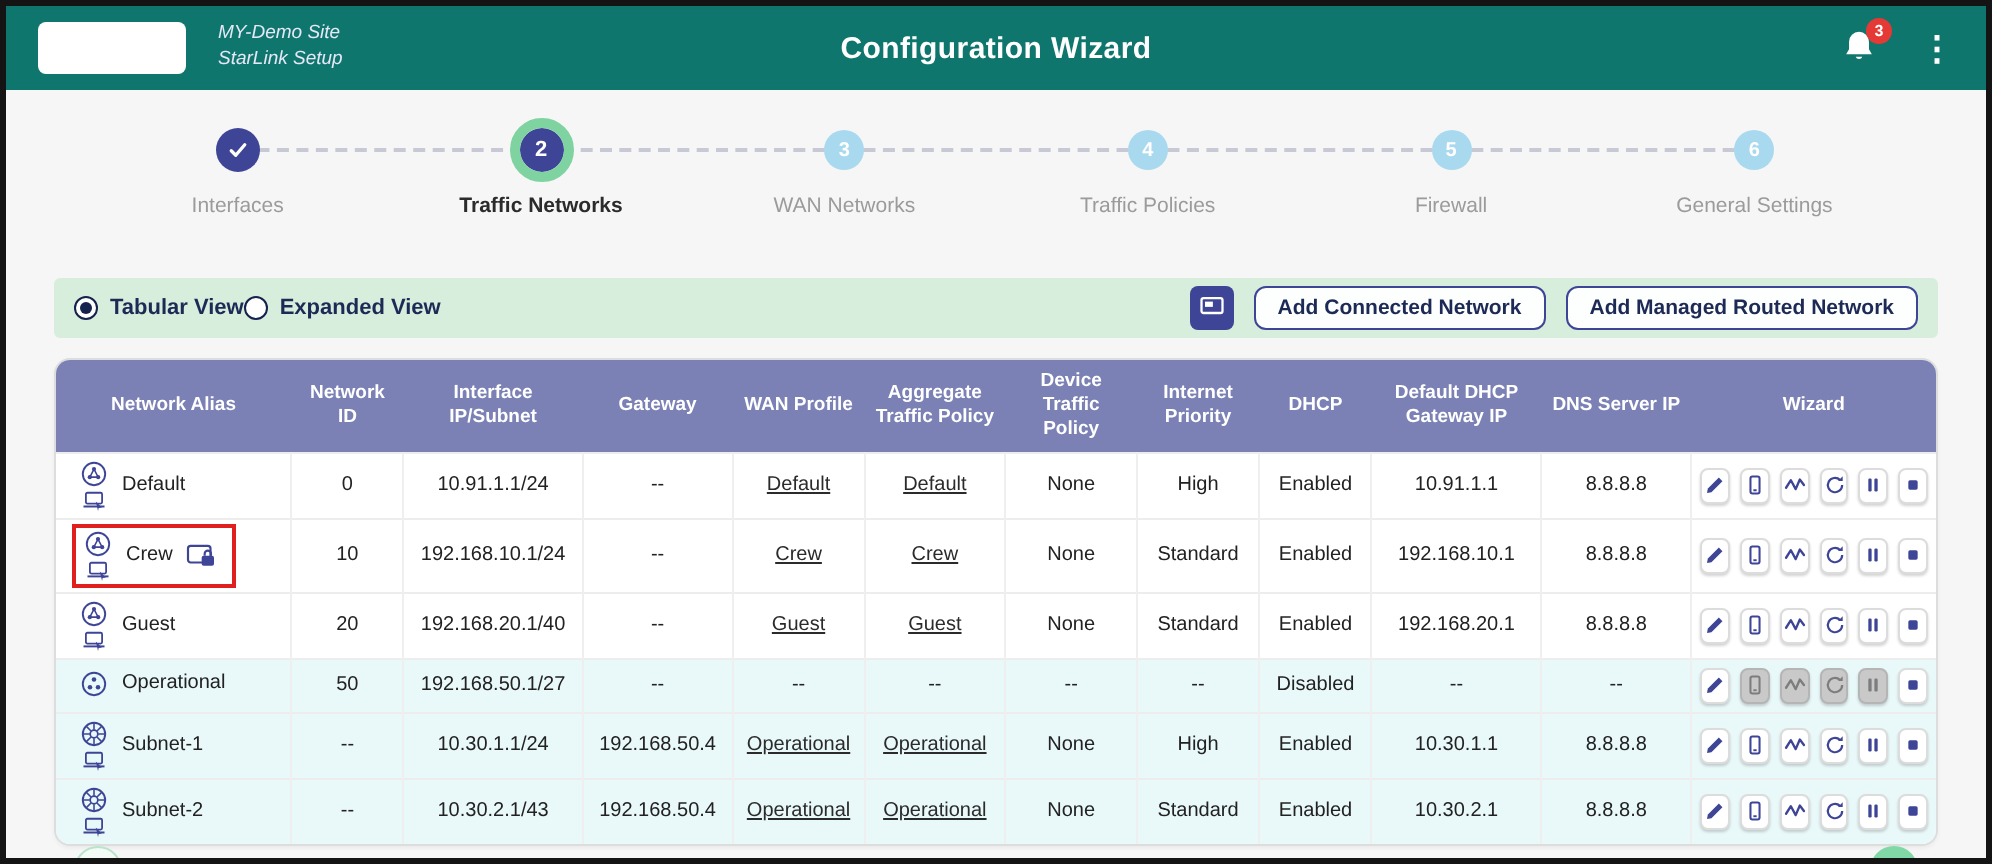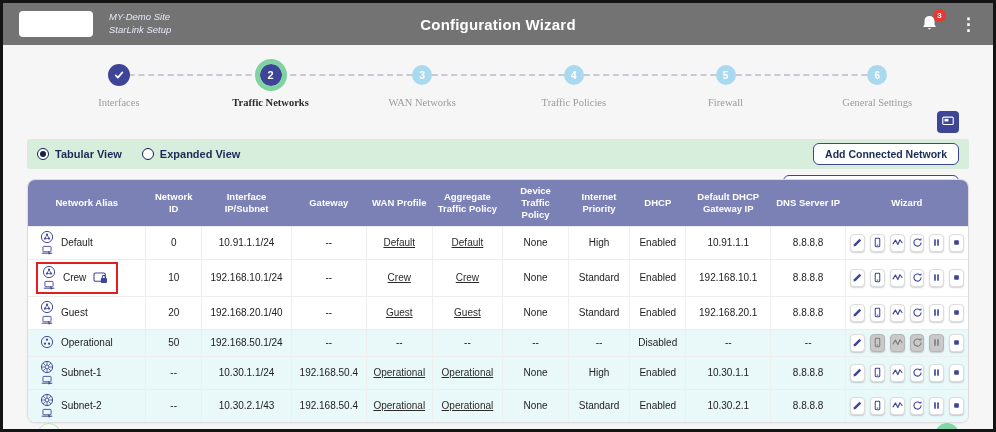--- a/index.html
+++ b/index.html
@@ -1,21 +1,21 @@
 <!DOCTYPE html>
 <html><head>
 <meta charset="utf-8">
 <style>
   * { margin:0; padding:0; box-sizing:border-box; }
   body { font-family:"Liberation Sans", sans-serif; background:#fff; }
   .frame { width:996px; height:432px; border:3px solid #141414; background:#f6f6f6;
            display:flex; flex-direction:column; overflow:hidden; }
 
   
-  .app-header { height:42px; background:#737373; display:flex; align-items:center;
+  .app-header { height:42px; background:#0f766e; display:flex; align-items:center;
                 padding:0 16px; position:relative; flex:0 0 auto; }
   .logo-box { width:74px; height:26px; background:#fff; border-radius:4px; }
   .site-block { margin-left:16px; font-style:italic; font-size:9.5px; line-height:1.35;
                 color:#e6e8f8; }
   .hdr-title { position:absolute; left:0; right:0; text-align:center; color:#fff;
                font-size:15px; font-weight:700; letter-spacing:.2px; pointer-events:none; }
   .hdr-right { margin-left:auto; display:flex; align-items:center; gap:20px; z-index:2; }
   .bell-wrap { position:relative; width:20px; height:20px; cursor:pointer; }
   .badge { position:absolute; top:-5px; right:-6px; min-width:13px; height:13px;
            background:#e53935; color:#fff; font-size:8px; font-weight:700; border-radius:50%;
@@ -29,34 +29,34 @@
       width:100%; border-top:2px dashed #c7c9d4; }
   .dot-wrap { height:32px; display:flex; align-items:center; justify-content:center;
               position:relative; z-index:1; }
   .dot { border-radius:50%; display:flex; align-items:center; justify-content:center;
          color:#fff; font-weight:700; }
   .dot.completed { width:22px; height:22px; background:#3e4596; }
   .dot.active { width:22px; height:22px; background:#3e4596; font-size:11px;
                 border:5px solid #7fd3a0; background-clip:padding-box;
                 box-shadow:0 0 0 0 transparent; width:32px; height:32px; }
   .dot.upcoming { width:20px; height:20px; background:#a9d9ee; font-size:10px; }
-  .step-label { margin-top:6px; font-size:10.5px; color:#9b9b9b;font-family:Liberation Serif, serif; }
+  .step-label { margin-top:6px; font-size:10.5px; color:#9b9b9b; }
   .step.active .step-label { color:#2b2b2b; font-weight:700; }
 
   
   .toolbar { margin:6px 24px 0; height:30px; background:#d7eedd; border-radius:3px;
              display:flex; align-items:center; padding:0 10px; flex:0 0 auto; }
-  .radios { display:flex; align-items:center; gap:20px; }
+  .radios { display:flex; align-items:center; }
   .radio-item { display:flex; align-items:center; gap:6px; cursor:pointer; }
   .radio-circle { width:12px; height:12px; border:1.6px solid #14224d; border-radius:50%;
                   display:flex; align-items:center; justify-content:center; background:#fff; }
   .radio-circle.sel::after { content:""; width:6px; height:6px; background:#14224d;
                              border-radius:50%; }
   .radio-label { font-size:11px; font-weight:700; color:#1c2a55; }
-  .toolbar-right { margin-left:auto; display:flex; align-items:flex-end; gap:10px;flex-direction:column; }
+  .toolbar-right { margin-left:auto; display:flex; align-items:center; gap:10px; }
   .icon-btn { width:22px; height:22px; background:#3e4596; border:none; border-radius:4px;
               display:flex; align-items:center; justify-content:center; cursor:pointer; }
   .outline-btn { background:#fdfefe; border:1px solid #3e4596; border-radius:6px;
                  padding:4px 11px; font-size:10.5px; font-weight:700; color:#1c2a55;
                  font-family:"Liberation Sans", sans-serif; cursor:pointer; }
 
   
   .table-card { margin:10px 24px 0; background:#fff; border:1px solid #ddd; border-radius:8px;
                 overflow:hidden; flex:0 0 auto; box-shadow:0 1px 2px rgba(0,0,0,.05); }
   table { width:100%; border-collapse:collapse; table-layout:fixed; }
@@ -422,21 +422,21 @@
                   <svg width="14" height="14" viewBox="0 0 16 16">
                     <circle cx="8" cy="8" r="6.4" fill="none" stroke="#3e4596" stroke-width="1.1"></circle>
                     <circle cx="8" cy="5.4" r="1.3" fill="#3e4596"></circle>
                     <circle cx="5.7" cy="9.9" r="1.3" fill="#3e4596"></circle>
                     <circle cx="10.3" cy="9.9" r="1.3" fill="#3e4596"></circle>
                   </svg>
                 </span>
                 <span class="alias-name">Operational</span>
               </span></td>
             <td>50</td>
-            <td>192.168.50.1/24</td>
+            <td>192.168.50.1/27</td>
             <td>--</td>
             <td>--</td>
             <td>--</td>
             <td>--</td>
             <td>--</td>
             <td>Disabled</td>
             <td>--</td>
             <td>--</td>
             <td>
               <div class="actions-wrap">

